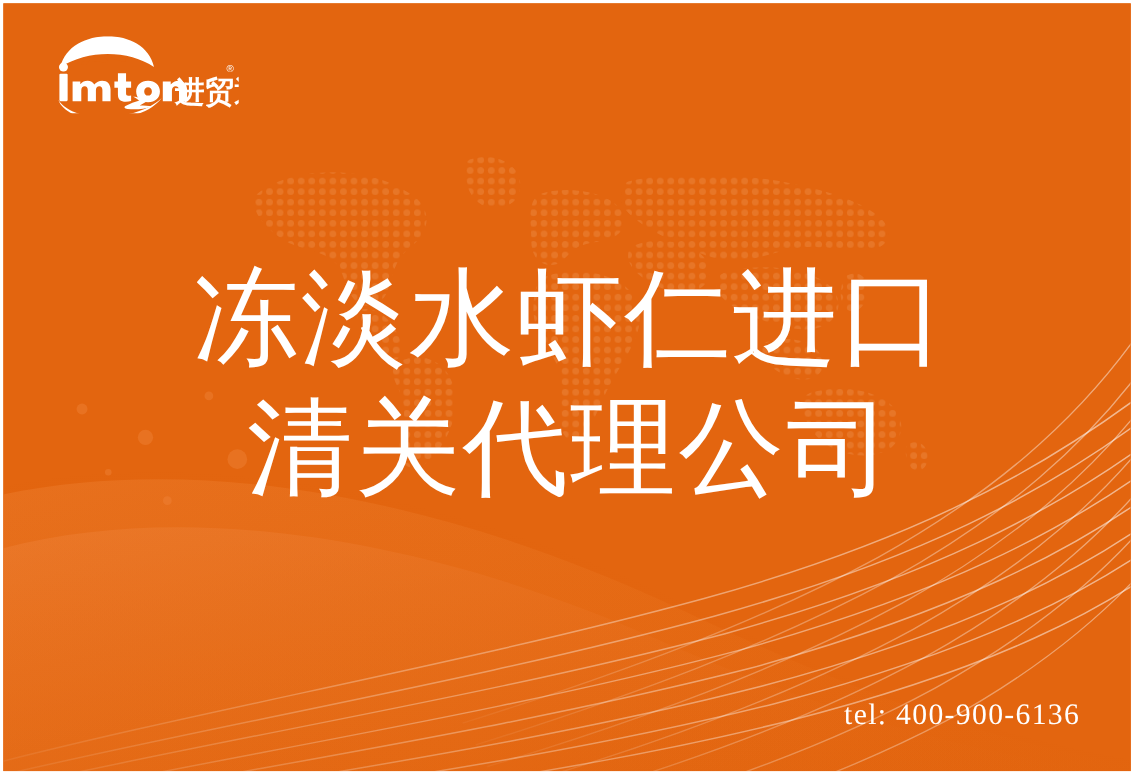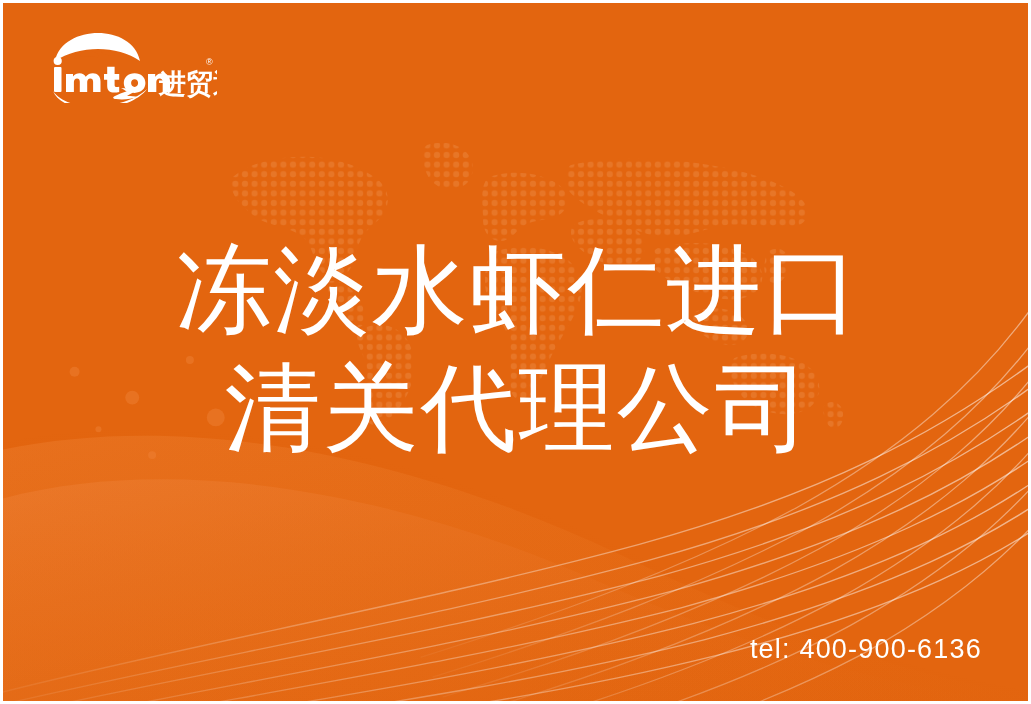--- a/index.html
+++ b/index.html
@@ -77,21 +77,21 @@
   .headline .line {
     display: block;
   }
 
   
   .phone {
     position: absolute;
     right: 46px;
     bottom: 36px;
     color: #ffffff;
-    font-family: Liberation Sans, sans-serif;
+    font-family: Liberation Serif, serif;
     font-size: 27px;
     font-weight: 400;
     letter-spacing: 1.2px;
     white-space: nowrap;
   }
 </style>
 </head>
 <body>
 
 <div class="banner">

